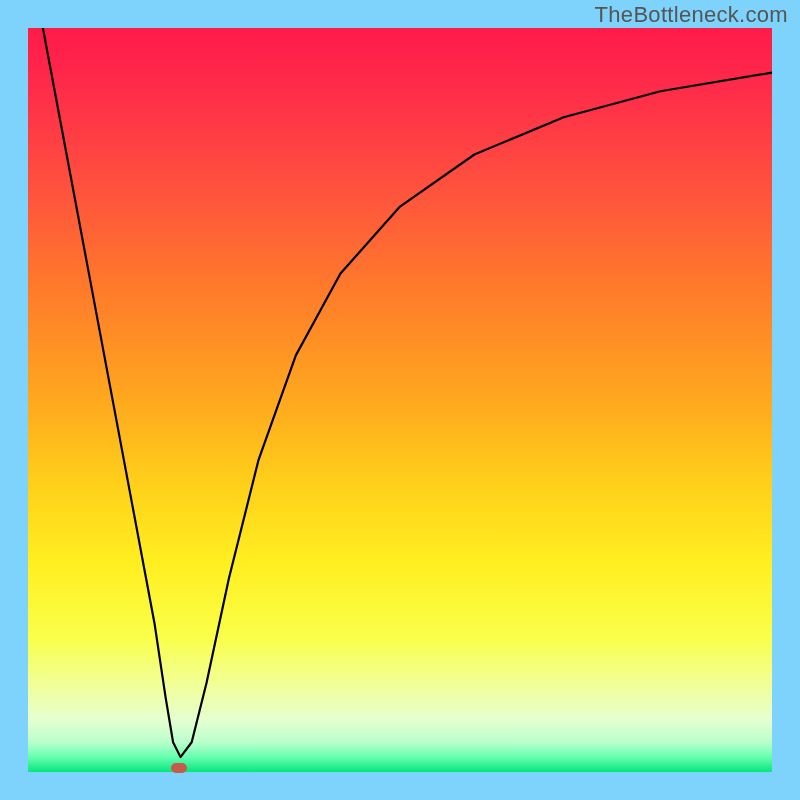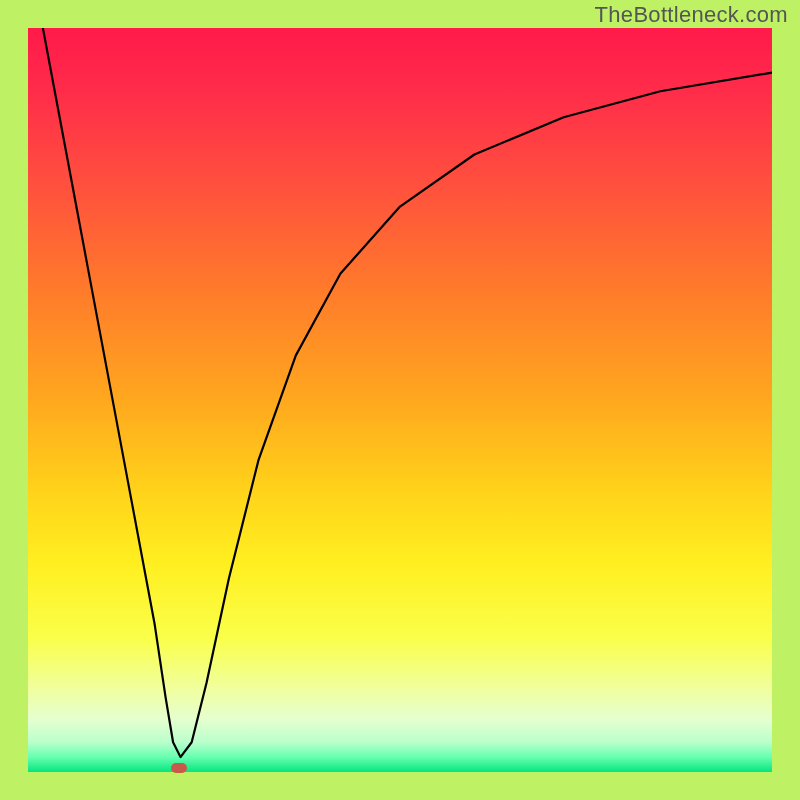--- a/index.html
+++ b/index.html
@@ -7,21 +7,21 @@
     padding: 0;
     width: 800px;
     height: 800px;
     background: #000;
     overflow: hidden;
   }
   .container {
     position: relative;
     width: 800px;
     height: 800px;
-    background: #bef264;
+    background: #7dd3fc;
     text-align: right;
   }
   .watermark {
     position: absolute;
     top: 2px;
     right: 12px;
     color: #555;
     font-family: Arial, Helvetica, sans-serif;
     font-size: 22px;
     font-weight: 500;

